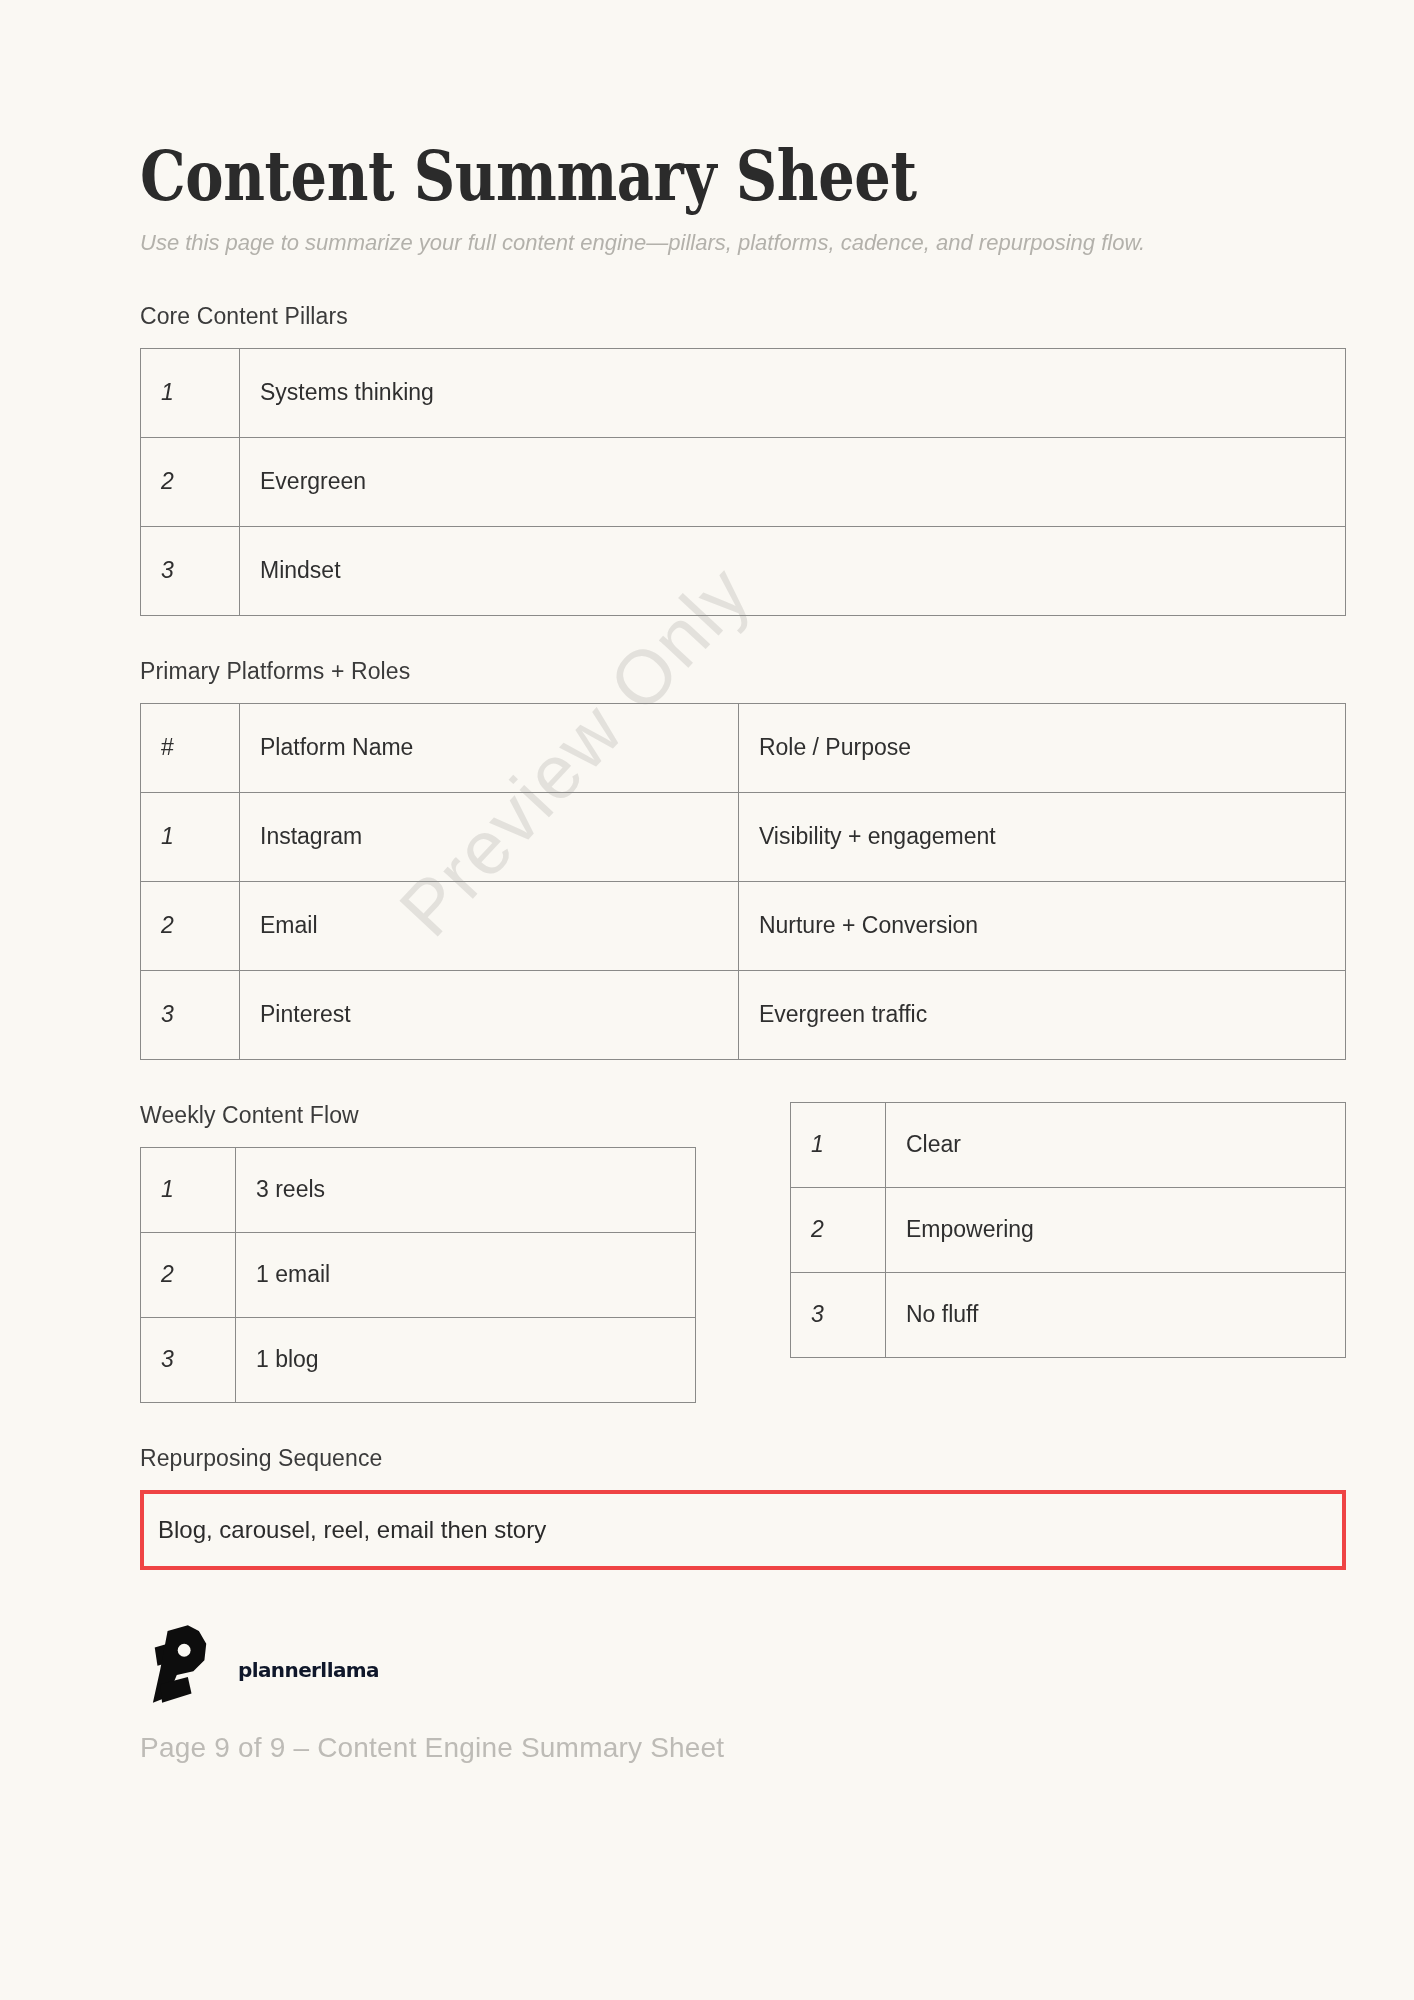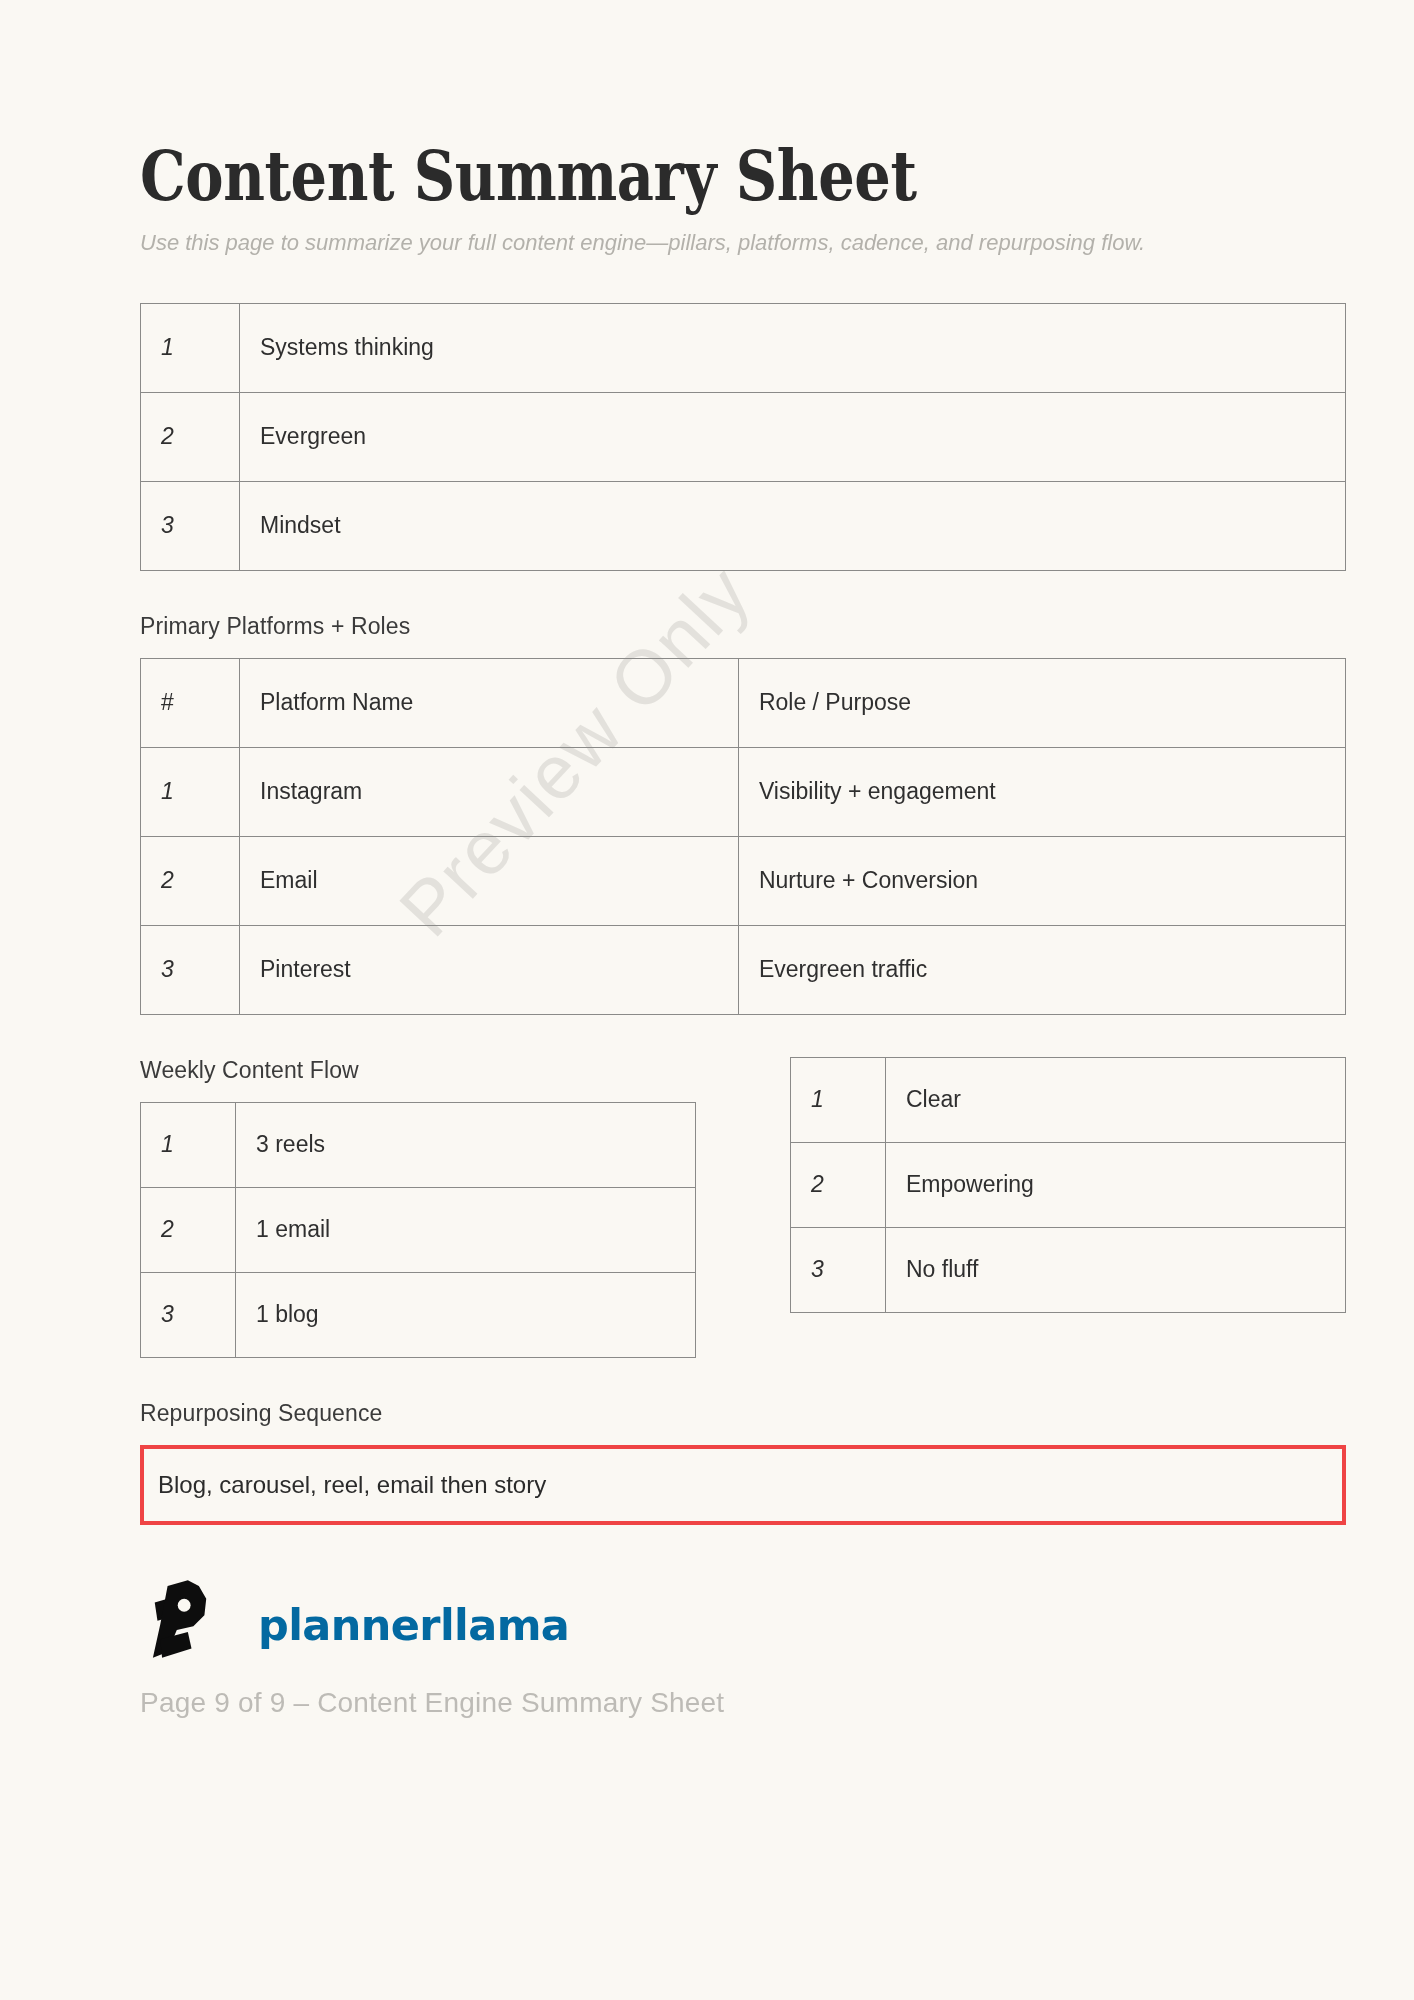--- a/index.html
+++ b/index.html
@@ -160,25 +160,24 @@
     margin-bottom: 22px;
   }
   .logo-mark {
     width: 92px;
     height: 92px;
     flex: 0 0 auto;
   }
   .logo-word {
     font-family: "DejaVu Sans", sans-serif;
     font-weight: 700;
-    font-size: 43px;
+    font-size: 20px;
     letter-spacing: -0.6px;
-    color: #0369a1;
+    color: #0f172a;
     transform: translateY(6px);
-    margin-left: 20px;
   }
   .footer-note {
     font-size: 28px;
     color: #bdbbb6;
     letter-spacing: 0.2px;
   }
 </style>
 </head>
 <body>
 
@@ -187,20 +186,21 @@
   <div class="watermark">
     <span>Preview Only</span>
   </div>
 
   <div class="content">
 
     <h1 class="doc-title">Content Summary Sheet</h1>
     <p class="doc-subtitle">Use this page to summarize your full content engine—pillars, platforms, cadence, and repurposing flow.</p>
 
     <div class="section-block">
+      <div class="section-label">Core Content Pillars</div>
       <table class="grid">
         <tbody>
           <tr>
             <td class="num">1</td>
             <td>Systems thinking</td>
           </tr>
           <tr>
             <td class="num">2</td>
             <td>Evergreen</td>
           </tr>

